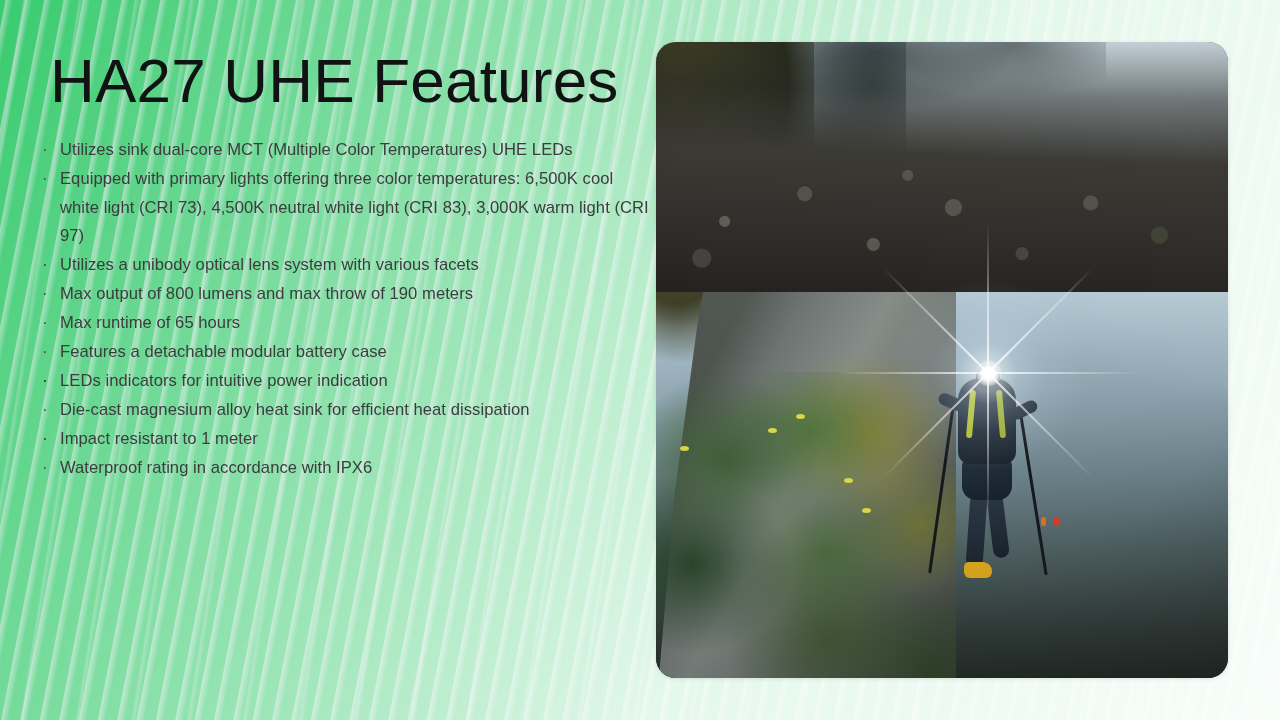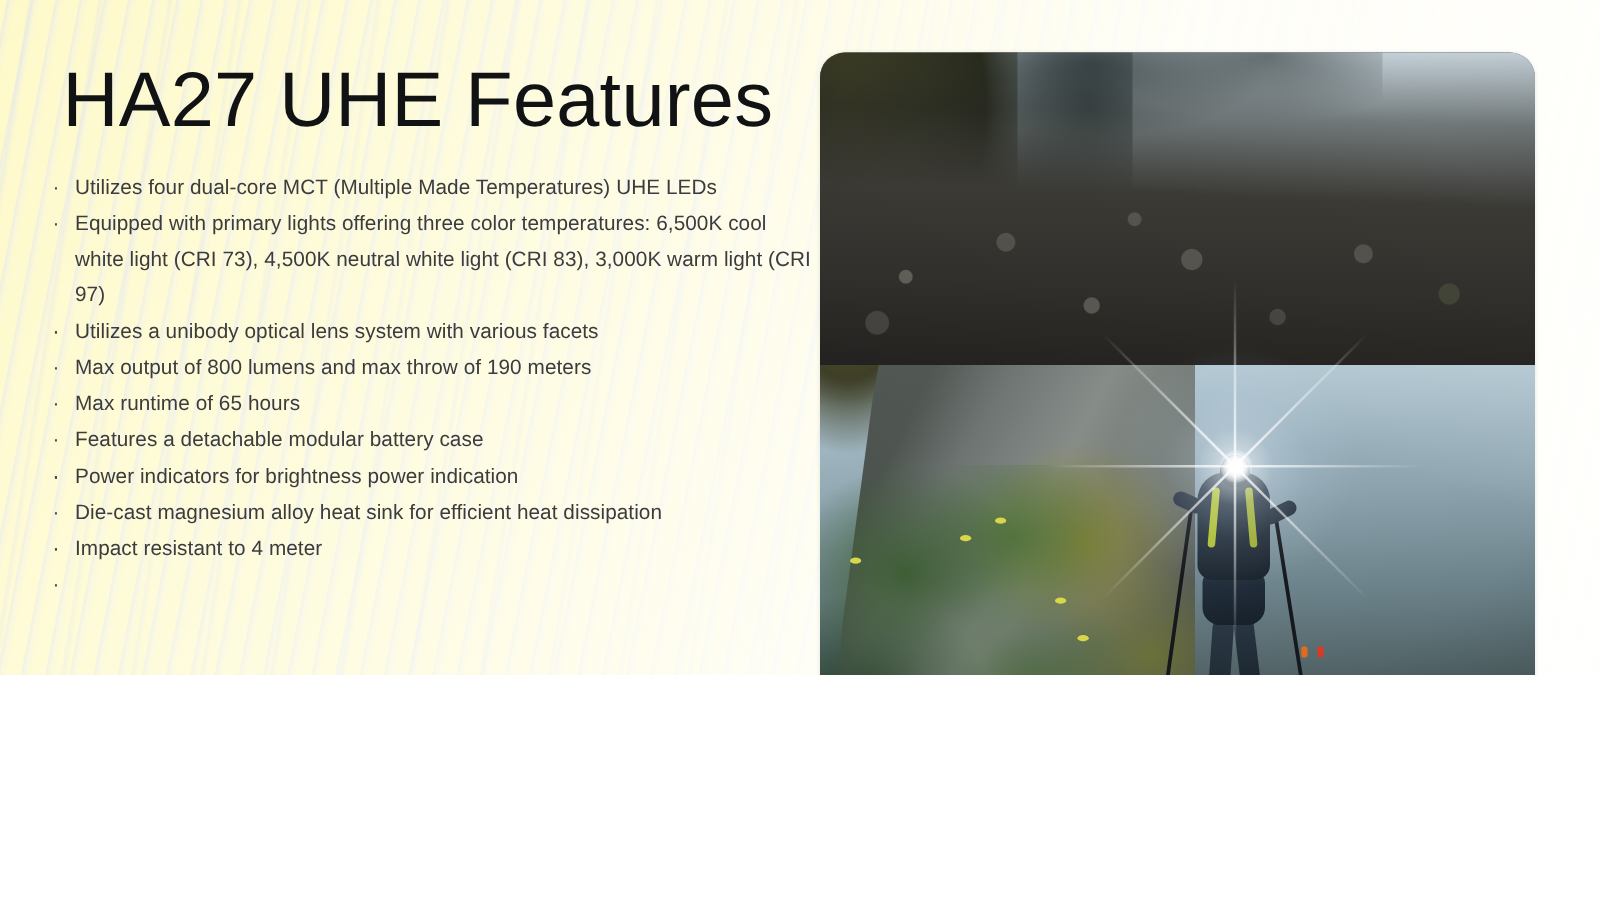--- a/index.html
+++ b/index.html
@@ -10,22 +10,22 @@
     width: 1280px;
     height: 720px;
     overflow: hidden;
     font-family: "Liberation Sans", sans-serif;
     background: #ffffff;
   }
 
   #slide {
     position: relative;
     width: 1280px;
-    height: 540px;
-    background-color: #fef9c3;
+    height: 720px;
+    background-color: #22c55e;
     overflow: hidden;
   }
 
   
   #texture {
     position: absolute;
     inset: 0;
     background-image:
       repeating-linear-gradient(
         101deg,
@@ -328,21 +328,21 @@
 
   <div id="texture"></div>
   <div id="texture-fade"></div>
 
   <div id="content">
     <h1 id="title">HA27 UHE Features</h1>
 
     <ul id="feature-list">
       <li class="feature-item">
         <span class="bullet-dot">·</span>
-        <span class="feature-text">Utilizes four dual-core MCT (Multiple Made Temperatures) UHE LEDs</span>
+        <span class="feature-text">Utilizes sink dual-core MCT (Multiple Color Temperatures) UHE LEDs</span>
       </li>
       <li class="feature-item">
         <span class="bullet-dot">·</span>
         <span class="feature-text">Equipped with primary lights offering three color temperatures: 6,500K cool white light (CRI 73), 4,500K neutral white light (CRI 83), 3,000K warm light (CRI 97)</span>
       </li>
       <li class="feature-item">
         <span class="bullet-dot">·</span>
       </li>
       <li class="feature-item">
         <span class="bullet-dot">·</span>
@@ -364,35 +364,36 @@
         <span class="bullet-dot">·</span>
       </li>
       <li class="feature-item">
         <span class="bullet-dot">·</span>
       </li>
       <li class="feature-item">
         <span class="bullet-dot">·</span>
       </li>
       <li class="feature-item">
         <span class="bullet-dot">·</span>
-        <span class="feature-text">Power indicators for brightness power indication</span>
+        <span class="feature-text">LEDs indicators for intuitive power indication</span>
       </li>
       <li class="feature-item">
         <span class="bullet-dot">·</span>
         <span class="feature-text">Die-cast magnesium alloy heat sink for efficient heat dissipation</span>
       </li>
       <li class="feature-item">
         <span class="bullet-dot">·</span>
       </li>
       <li class="feature-item">
         <span class="bullet-dot">·</span>
-        <span class="feature-text">Impact resistant to 4 meter</span>
-      </li>
-      <li class="feature-item">
-        <span class="bullet-dot">·</span>
+        <span class="feature-text">Impact resistant to 1 meter</span>
+      </li>
+      <li class="feature-item">
+        <span class="bullet-dot">·</span>
+        <span class="feature-text">Waterproof rating in accordance with IPX6</span>
       </li>
     </ul>
   </div>
 
   <div id="photo-frame">
     <div class="ph-layer" id="ph-sky"></div>
     <div class="ph-layer" id="ph-rays"></div>
 
     <div class="ph-layer" id="ph-conifer"></div>
     <div class="ph-layer" id="ph-canopy-right"></div>

